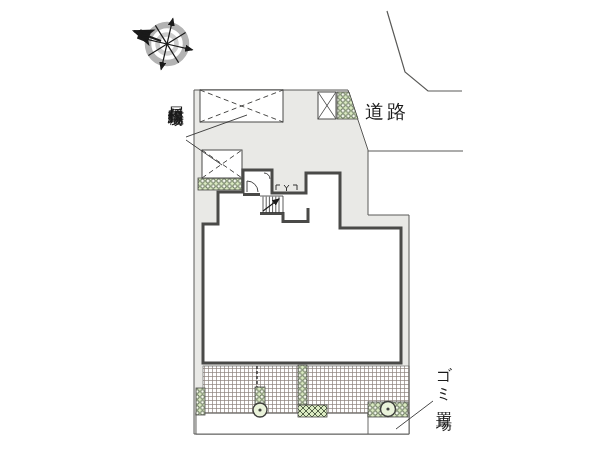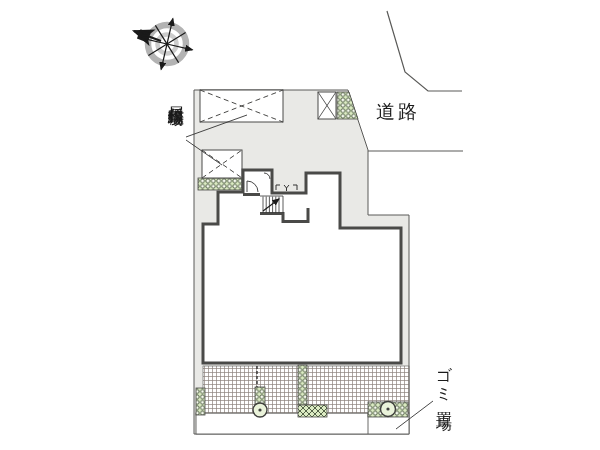--- a/index.html
+++ b/index.html
@@ -3,21 +3,21 @@
 <meta charset="utf-8">
 <style>
   html,body{margin:0;padding:0;background:#fff;}
   #stage{position:relative;width:600px;height:450px;background:#ffffff;overflow:hidden;
          font-family:"DejaVu Sans",sans-serif;color:#1a1a1a;}
   #plan-svg{position:absolute;left:0;top:0;}
   .vlabel{position:absolute;writing-mode:vertical-rl;text-orientation:upright;
           line-height:1;white-space:nowrap;}
   #bike-label{left:168px;top:93px;font-size:16px;letter-spacing:1px;}
   #garbage-label{left:436px;top:355px;font-size:16px;letter-spacing:4px;}
-  #road-label{position:absolute;left:376px;top:99px;font-size:19px;letter-spacing:3px;}
+  #road-label{position:absolute;left:365px;top:99px;font-size:19px;letter-spacing:3px;}
   #north-label{position:absolute;left:138px;top:27px;font-size:15px;font-weight:bold;
                transform:rotate(-68deg);}
 </style>
 </head>
 <body>
 
 <div id="stage">
 
 <svg id="plan-svg" width="600" height="450" viewBox="0 0 600 450">
   <defs>

